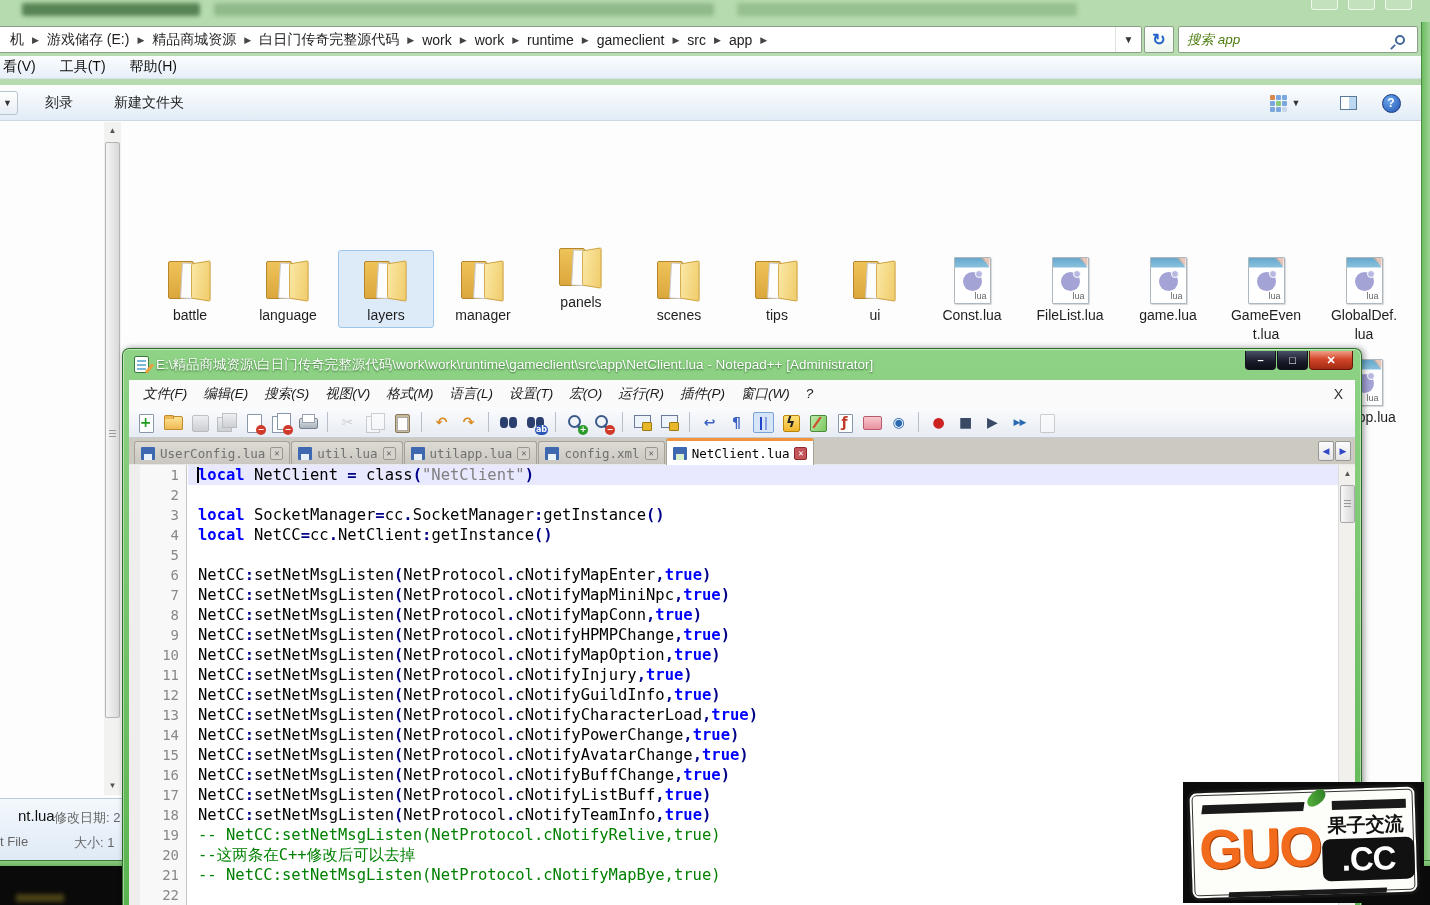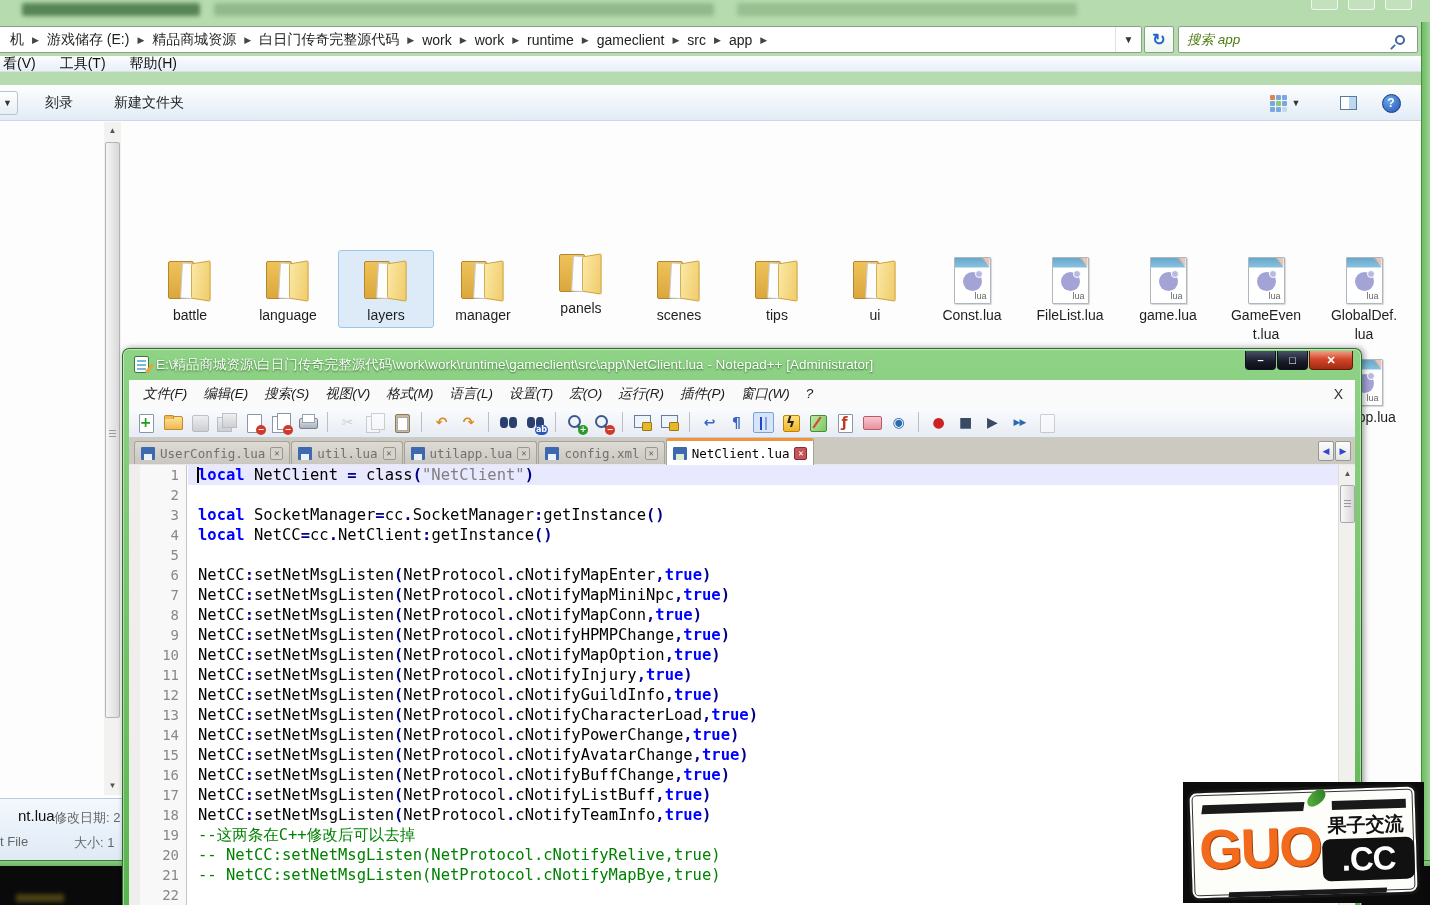--- a/index.html
+++ b/index.html
@@ -23,21 +23,21 @@
   .crumb { padding:0 5px; white-space:nowrap; cursor:default; }
   .csep { font-size:9px; color:#444; padding:0 3px; }
   .addr-dd { margin-left:auto; width:26px; align-self:stretch; border-left:1px solid #dde6dd; display:flex; align-items:center; justify-content:center; font-size:10px; color:#333; }
   .refresh-btn { position:absolute; left:1144px; top:4px; width:30px; height:27px; background:linear-gradient(#ffffff,#eef6ee); border:1px solid #8aa088; border-radius:2px; display:flex; align-items:center; justify-content:center; color:#2563c8; font-size:16px; font-weight:bold; }
   .search-box { position:absolute; left:1178px; top:4px; width:240px; height:27px; background:#fff; border:1px solid #8aa088; border-radius:2px; display:flex; align-items:center; padding:0 8px; }
   .search-ph { font-style:italic; color:#4d7c0f; font-size:13.5px; flex:1; }
   .mag { position:relative; width:10px; height:10px; border:2px solid #44699c; border-radius:50%; margin-right:4px; }
   .mag::after { content:""; position:absolute; left:-5px; top:7px; width:2px; height:6px; background:#44699c; transform:rotate(45deg); }
 
   
-  .ex-menubar { position:absolute; left:0; top:56px; width:1422px; height:16px; background:linear-gradient(#fbfdfe,#e7eff8); border-bottom:1px solid #d8e2ec; display:flex; align-items:center; font-size:14px; color:#111; }
+  .ex-menubar { position:absolute; left:0; top:56px; width:1422px; height:23px; background:linear-gradient(#fbfdfe,#e7eff8); border-bottom:1px solid #d8e2ec; display:flex; align-items:center; font-size:14px; color:#111; }
   .ex-menubar .mi { padding:0 12px; }
   .ex-menubar .mi:first-child { margin-left:-9px; }
 
   
   .ex-toolbar { position:absolute; left:0; top:85px; width:1422px; height:36px; background:linear-gradient(#fdfeff,#e2ecf6); border-bottom:1px solid #cfd8e2; font-size:14px; color:#222; }
   .split-partial { position:absolute; left:-14px; top:6px; width:32px; height:24px; border:1px solid #b8c4ce; border-radius:3px; background:linear-gradient(#fefefe,#e8eef6); display:flex; align-items:center; justify-content:flex-end; padding-right:5px; font-size:9px; color:#333; }
   .tb-burn { position:absolute; left:45px; top:9px; }
   .tb-newfolder { position:absolute; left:114px; top:9px; }
   .views-btn { position:absolute; left:1258px; top:5px; width:54px; height:26px; display:flex; align-items:center; justify-content:center; gap:5px; border-radius:3px; }
   .grid-ic { width:17px; height:17px; display:grid; grid-template-columns:repeat(3,1fr); grid-template-rows:repeat(3,1fr); gap:1px; }
@@ -302,21 +302,21 @@
         <div class="fitem" style="left: 435px; top: 129px;">
           <div class="fi-ic">
             <div class="icon-folder">
               <div class="back"></div>
               <div class="paper"></div>
               <div class="front"></div>
             </div>
           </div>
           <div class="fi-label">manager</div>
         </div>
-        <div class="fitem" style="left: 533px; top: 122px;">
+        <div class="fitem" style="left: 533px; top: 116px;">
           <div class="fi-ic">
             <div class="icon-folder">
               <div class="back"></div>
               <div class="paper"></div>
               <div class="front"></div>
             </div>
           </div>
           <div class="fi-label">panels</div>
         </div>
         <div class="fitem" style="left: 631px; top: 129px;">
@@ -753,22 +753,22 @@
             <div class="crow"><span>NetCC</span><span class="co">:</span><span>setNetMsgListen</span><span class="co">(</span><span>NetProtocol</span><span class="co">.</span><span>cNotifyHPMPChange</span><span class="co">,</span><span class="ck">true</span><span class="co">)</span></div>
             <div class="crow"><span>NetCC</span><span class="co">:</span><span>setNetMsgListen</span><span class="co">(</span><span>NetProtocol</span><span class="co">.</span><span>cNotifyMapOption</span><span class="co">,</span><span class="ck">true</span><span class="co">)</span></div>
             <div class="crow"><span>NetCC</span><span class="co">:</span><span>setNetMsgListen</span><span class="co">(</span><span>NetProtocol</span><span class="co">.</span><span>cNotifyInjury</span><span class="co">,</span><span class="ck">true</span><span class="co">)</span></div>
             <div class="crow"><span>NetCC</span><span class="co">:</span><span>setNetMsgListen</span><span class="co">(</span><span>NetProtocol</span><span class="co">.</span><span>cNotifyGuildInfo</span><span class="co">,</span><span class="ck">true</span><span class="co">)</span></div>
             <div class="crow"><span>NetCC</span><span class="co">:</span><span>setNetMsgListen</span><span class="co">(</span><span>NetProtocol</span><span class="co">.</span><span>cNotifyCharacterLoad</span><span class="co">,</span><span class="ck">true</span><span class="co">)</span></div>
             <div class="crow"><span>NetCC</span><span class="co">:</span><span>setNetMsgListen</span><span class="co">(</span><span>NetProtocol</span><span class="co">.</span><span>cNotifyPowerChange</span><span class="co">,</span><span class="ck">true</span><span class="co">)</span></div>
             <div class="crow"><span>NetCC</span><span class="co">:</span><span>setNetMsgListen</span><span class="co">(</span><span>NetProtocol</span><span class="co">.</span><span>cNotifyAvatarChange</span><span class="co">,</span><span class="ck">true</span><span class="co">)</span></div>
             <div class="crow"><span>NetCC</span><span class="co">:</span><span>setNetMsgListen</span><span class="co">(</span><span>NetProtocol</span><span class="co">.</span><span>cNotifyBuffChange</span><span class="co">,</span><span class="ck">true</span><span class="co">)</span></div>
             <div class="crow"><span>NetCC</span><span class="co">:</span><span>setNetMsgListen</span><span class="co">(</span><span>NetProtocol</span><span class="co">.</span><span>cNotifyListBuff</span><span class="co">,</span><span class="ck">true</span><span class="co">)</span></div>
             <div class="crow"><span>NetCC</span><span class="co">:</span><span>setNetMsgListen</span><span class="co">(</span><span>NetProtocol</span><span class="co">.</span><span>cNotifyTeamInfo</span><span class="co">,</span><span class="ck">true</span><span class="co">)</span></div>
+            <div class="crow"><span class="ccm">-- NetCC:setNetMsgListen(NetProtocol.cNotifyRelive,true)</span></div>
             <div class="crow"><span class="ccm">--这两条在C++修改后可以去掉</span></div>
-            <div class="crow"><span class="ccm">-- NetCC:setNetMsgListen(NetProtocol.cNotifyRelive,true)</span></div>
             <div class="crow"><span class="ccm">-- NetCC:setNetMsgListen(NetProtocol.cNotifyMapBye,true)</span></div>
           </div>
         <div class="vsb">
           <div class="up">▲</div>
           <div class="thumb"></div>
         </div>
       </div>
     </div>
   </div>
 

